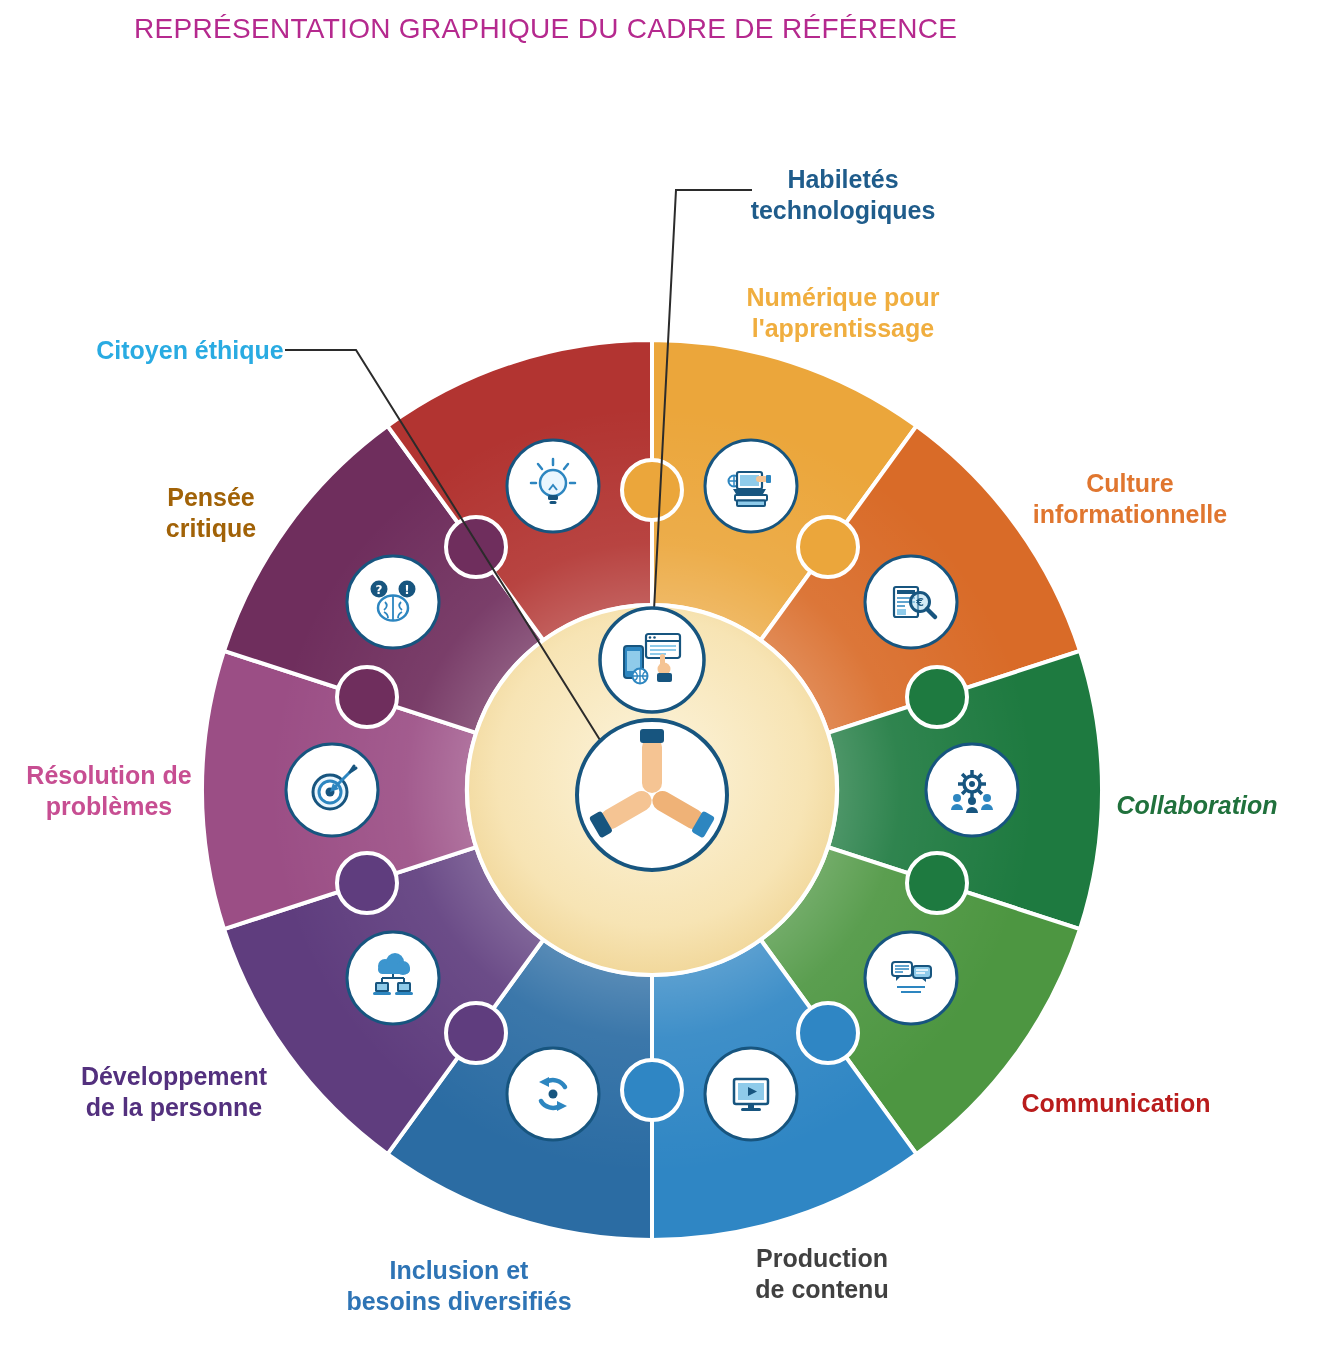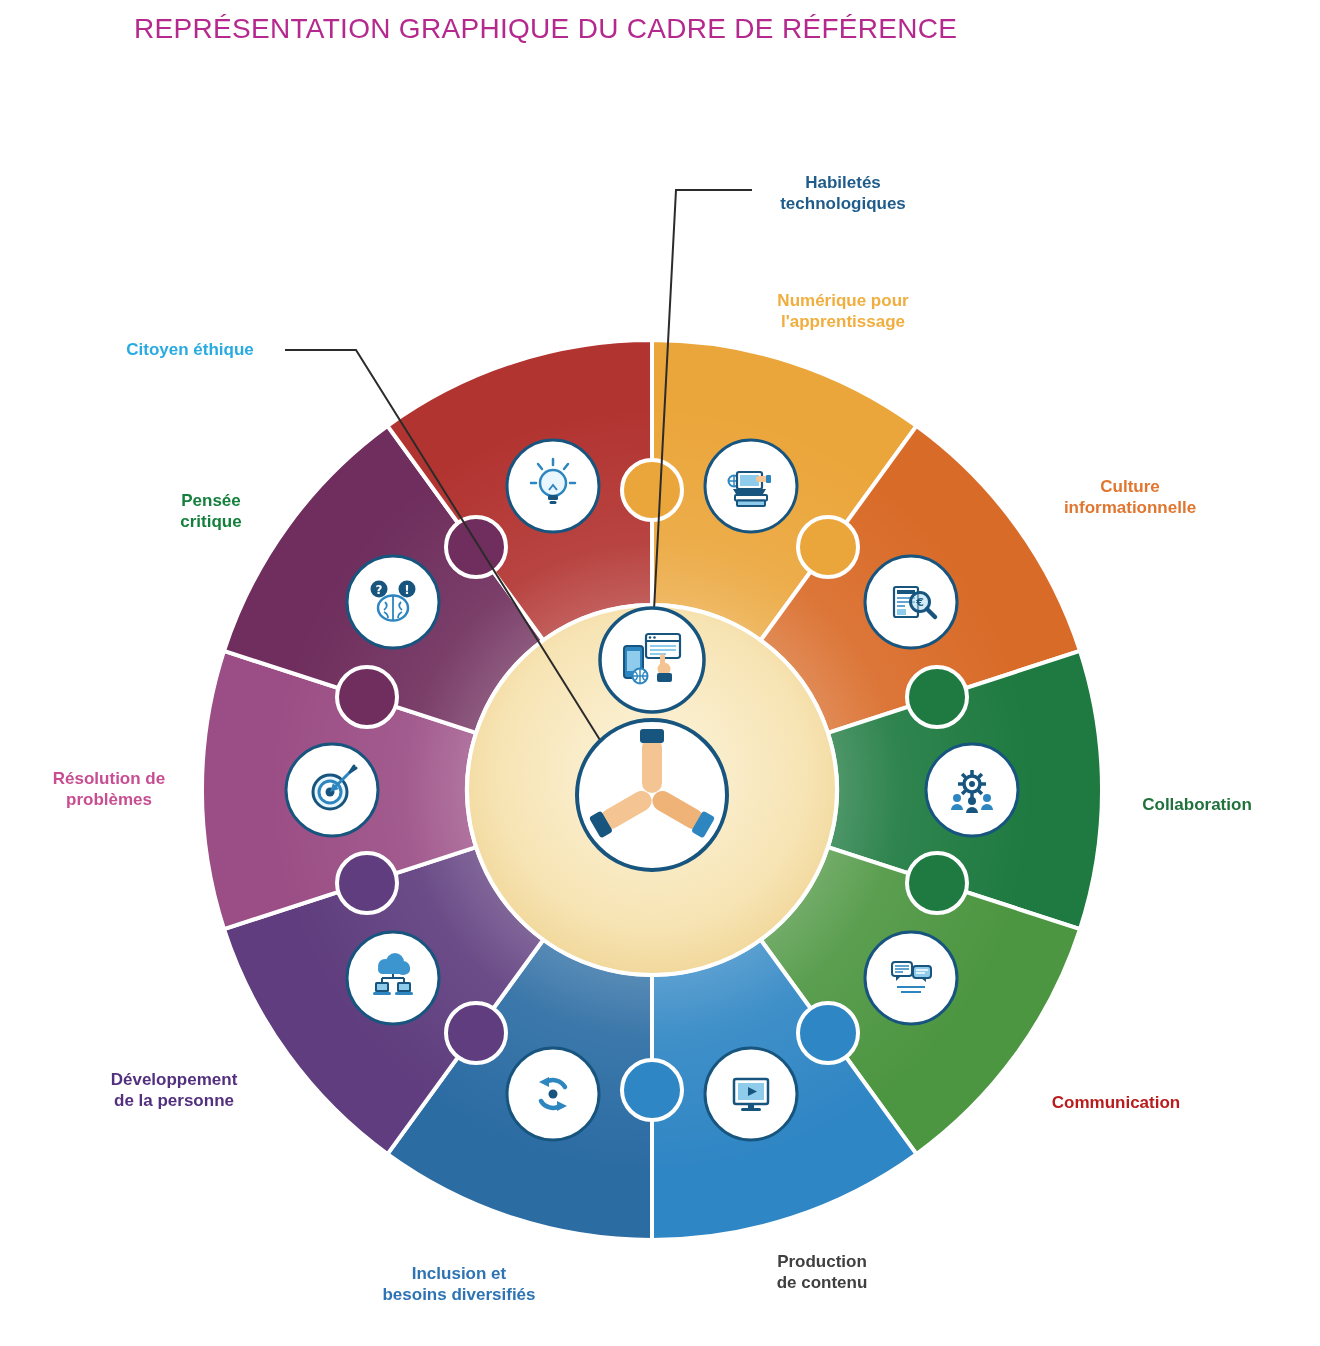--- a/index.html
+++ b/index.html
@@ -2,21 +2,21 @@
 <html><head>
 <meta charset="utf-8">
 <style>
   html,body{margin:0;padding:0;background:#ffffff;}
   .stage{position:relative;width:1320px;height:1346px;overflow:hidden;
          font-family:"Liberation Sans", sans-serif;background:#ffffff;}
   svg.wheel{position:absolute;left:0;top:0;}
   .wedge{stroke:#ffffff;stroke-width:4;stroke-linejoin:round;}
   .knob{stroke:#ffffff;stroke-width:4;}
   .lbl{position:absolute;transform:translate(-50%,-50%);text-align:center;
-       font-weight:bold;font-size:17px;line-height:1.22;white-space:pre-line;}
+       font-weight:bold;font-size:25px;line-height:1.22;white-space:pre-line;}
   .title{position:absolute;font-weight:normal;font-size:28px;letter-spacing:.3px;}
 </style>
 </head>
 <body>
 
 <div class="stage">
 
 <svg class="wheel" width="1320" height="1346" viewBox="0 0 1320 1346">
   <defs>
     <radialGradient id="creamGrad" cx="50%" cy="45%" r="60%">
@@ -230,33 +230,33 @@
 technologiques</div>
 
 <div class="lbl" style="left: 190px; top: 350px; color: rgb(41, 171, 226);">Citoyen éthique</div>
 
 <div class="lbl" style="left: 843px; top: 312px; color: rgb(240, 174, 63);">Numérique pour
 l'apprentissage</div>
 
 <div class="lbl" style="left: 1130px; top: 498px; color: rgb(224, 118, 47);">Culture
 informationnelle</div>
 
-<div class="lbl" style="left: 1197px; top: 805px; color: rgb(32, 113, 60);">Collaboration</div>
+<div class="lbl" style="left: 1197px; top: 805px; color: rgb(32, 113, 60); font-style: italic;">Collaboration</div>
 
 <div class="lbl" style="left: 1116px; top: 1103px; color: #b91c1c;">Communication</div>
 
 <div class="lbl" style="left: 822px; top: 1273px; color: #404040;">Production
 de contenu</div>
 
 <div class="lbl" style="left: 459px; top: 1285px; color: rgb(46, 116, 181);">Inclusion et
 besoins diversifiés</div>
 
 <div class="lbl" style="left: 174px; top: 1091px; color: rgb(83, 48, 126);">Développement
 de la personne</div>
 
 <div class="lbl" style="left: 100px; top: 790px; color: rgb(199, 78, 146); margin-left: 9px;">Résolution de
 problèmes</div>
 
-<div class="lbl" style="left: 211px; top: 512px; color: #15803d;">Pensée
+<div class="lbl" style="left: 211px; top: 512px; color: #a16207;">Pensée
 critique</div>
 
 
 </div>
 
 </body></html>

